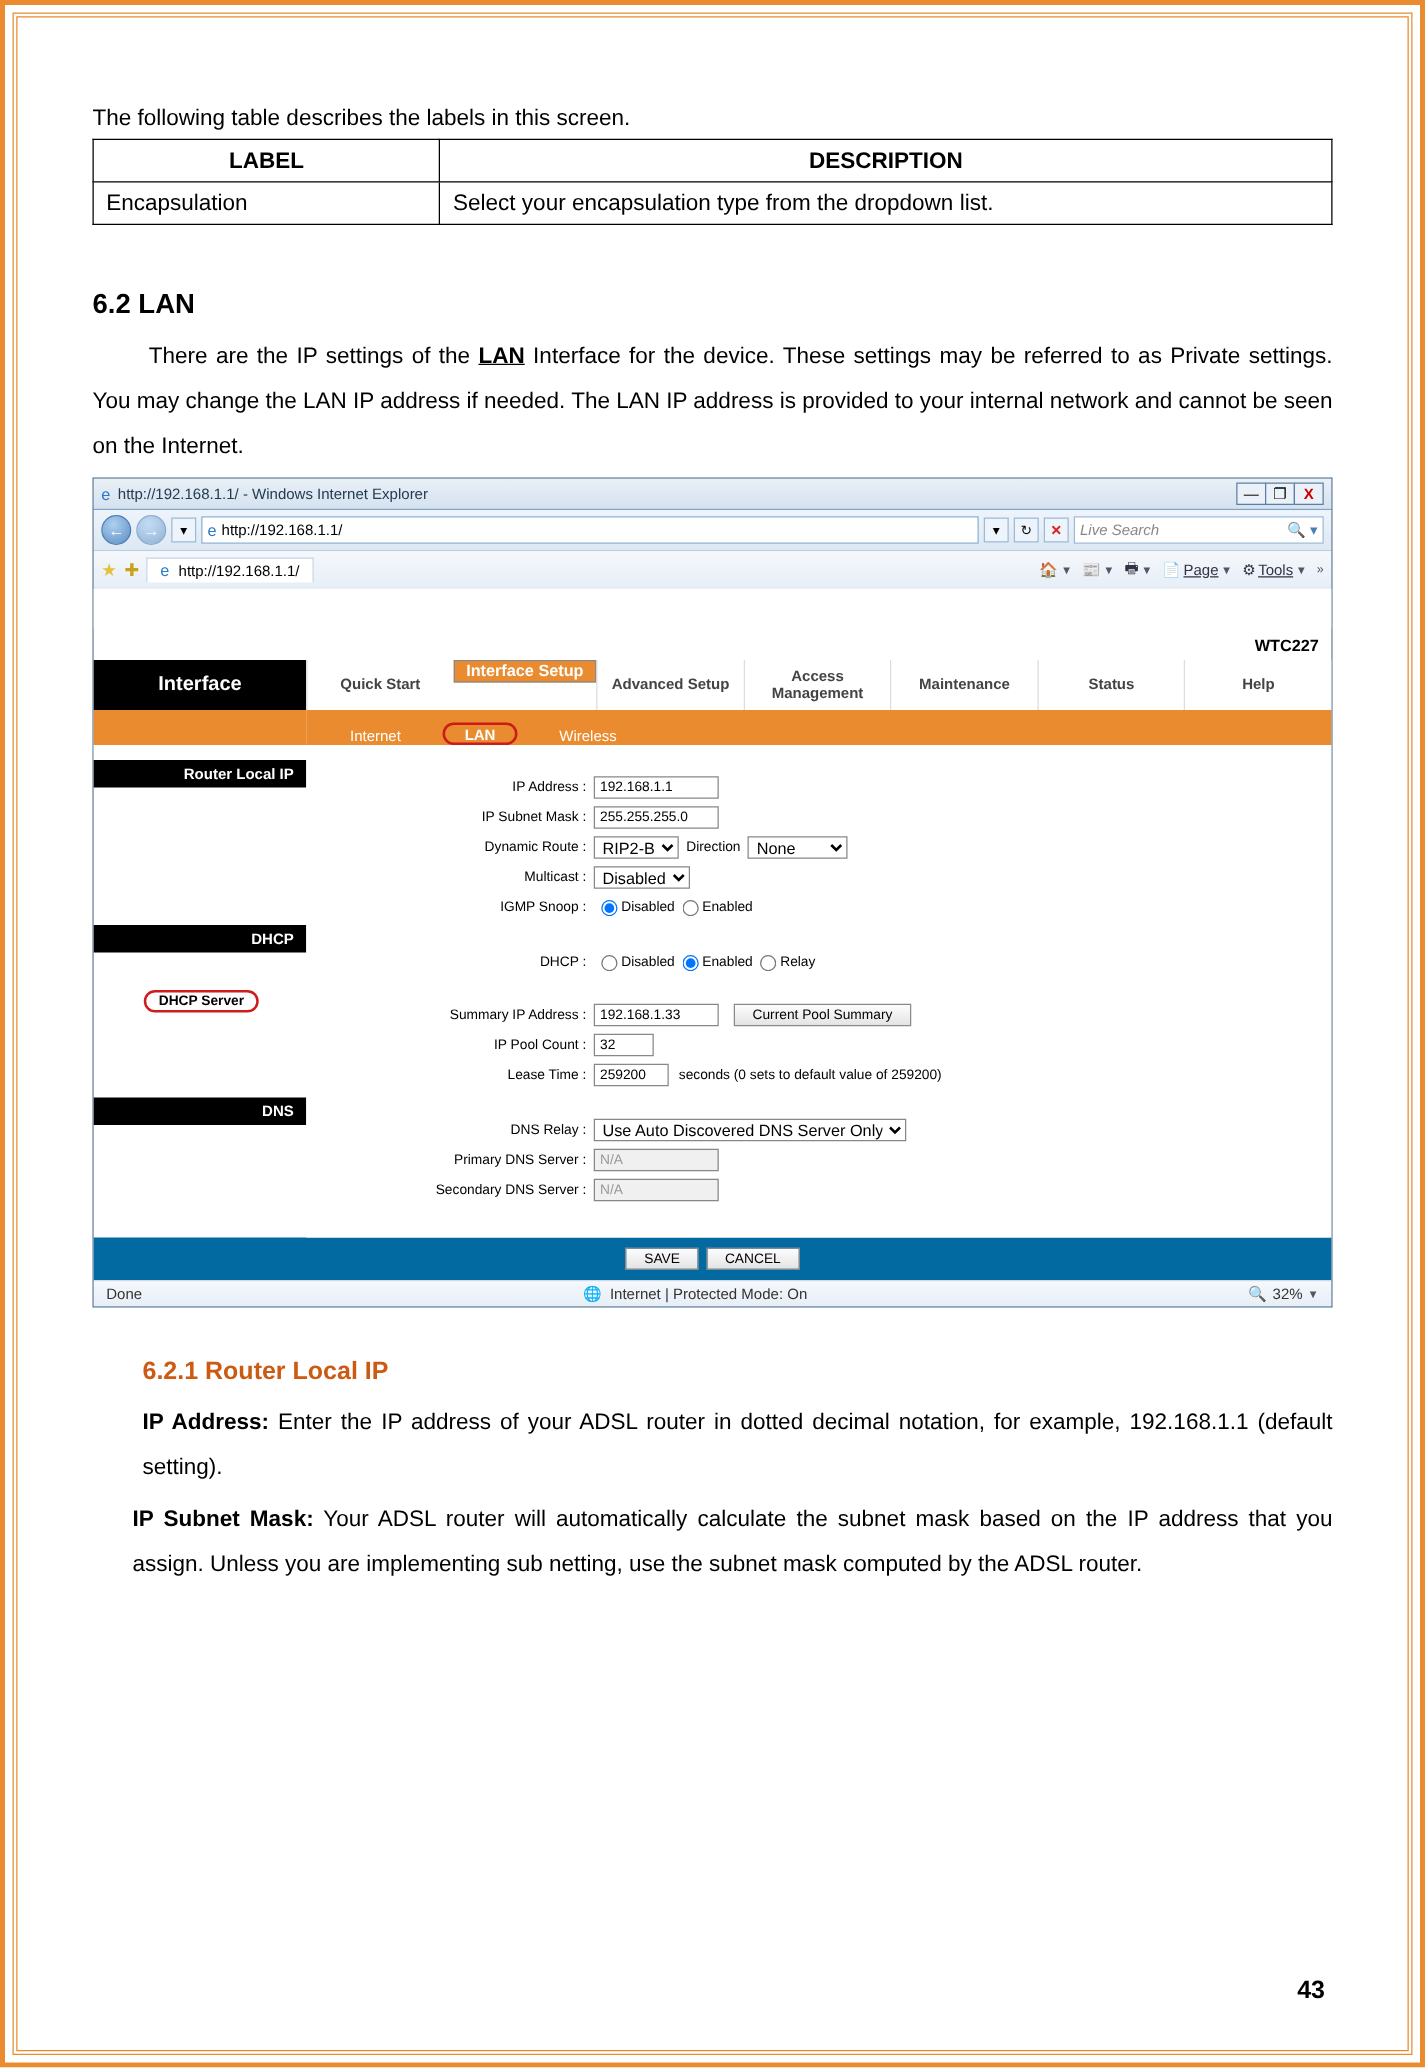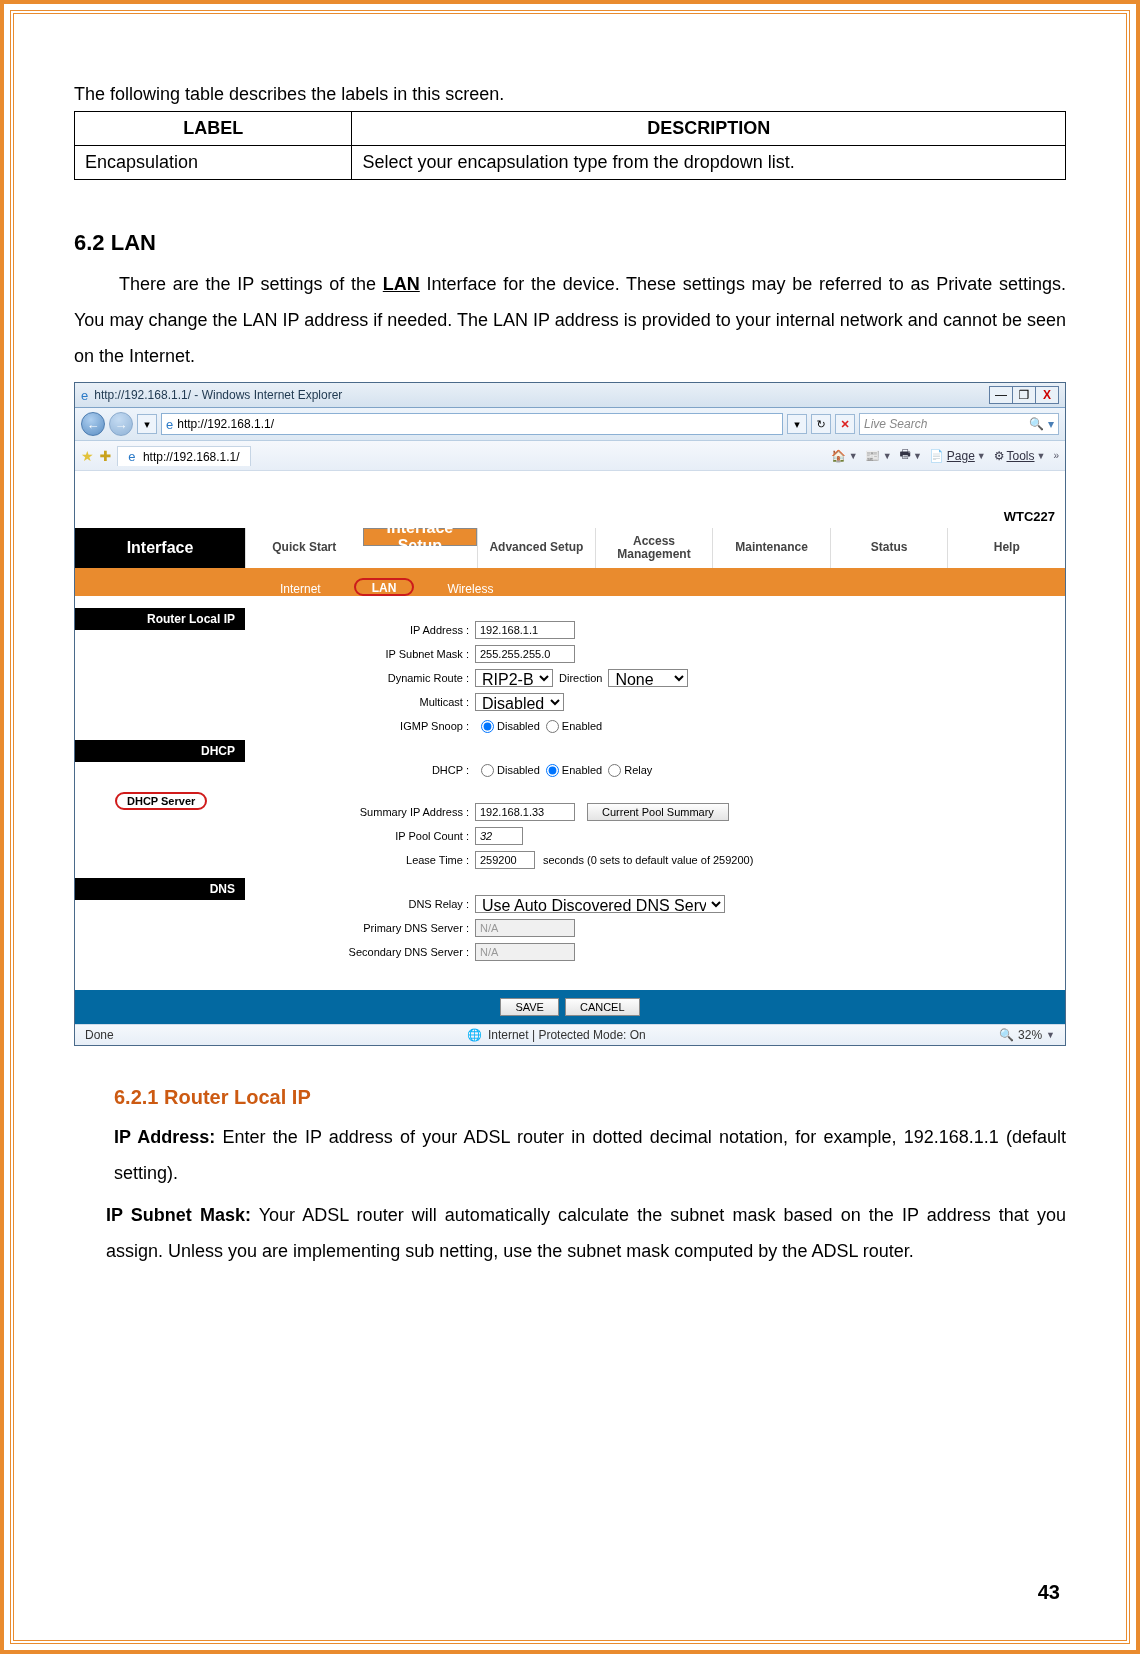--- a/index.html
+++ b/index.html
@@ -117,21 +117,21 @@
   .secbar { background: #000; color: #fff; text-align: right; padding: 4px 10px; font-weight: bold; font-size: 12px; }
   .dhcp-server {
     border: 2px solid #d01b1b; border-radius: 14px; display: inline-block;
     padding: 1px 10px; margin: 6px 6px 6px 40px; font-size: 11px; font-weight: bold; background:#fff;
   }
   .form-area { flex: 1; background: #fff; padding-bottom: 10px; }
   .form-row { display: flex; align-items: center; height: 24px; font-size: 11px; }
   .flabel { width: 230px; text-align: right; padding-right: 6px; color: #000; }
   .finput { border: 1px solid #888; height: 18px; font-size: 11px; padding: 0 4px; }
   .w80 { width: 80px; } .w100 { width: 100px; } .w200 { width: 200px; }
-  .sel { border: 1px solid #888; height: 18px; font-size: 16px; background:#fff; padding: 0 2px; }
+  .sel { border: 1px solid #888; height: 18px; font-size: 13px; background:#fff; padding: 0 2px; }
   .winbtn {
     background: linear-gradient(#fdfdfd,#e4e4e4);
     border: 1px solid #8a8a8a;
     font-size: 11px;
     padding: 2px 14px;
   }
   .radio { margin: 0 3px 0 6px; }
 
   .btn-row {
     background: #0369a1; display: flex; justify-content: center; align-items: center;
@@ -304,21 +304,21 @@
 
           <div style="height:18px"></div>
           <div class="form-row">
             <div class="flabel">Summary IP Address :</div>
             <input class="finput w100" value="192.168.1.33" style="">
             <span style="width:12px"></span>
             <button class="winbtn">Current Pool Summary</button>
           </div>
           <div class="form-row">
             <div class="flabel">IP Pool Count :</div>
-            <input class="finput" style="width: 48px; font-style: italic;" value="32">
+            <input class="finput" style="width: 48px;" value="32">
           </div>
           <div class="form-row">
             <div class="flabel">Lease Time :</div>
             <input class="finput" style="width: 60px;" value="259200">
             <span style="margin-left:8px">seconds   (0 sets to default value of 259200)</span>
           </div>
 
           <div style="height:20px"></div>
           <div class="form-row">
             <div class="flabel">DNS Relay :</div>

